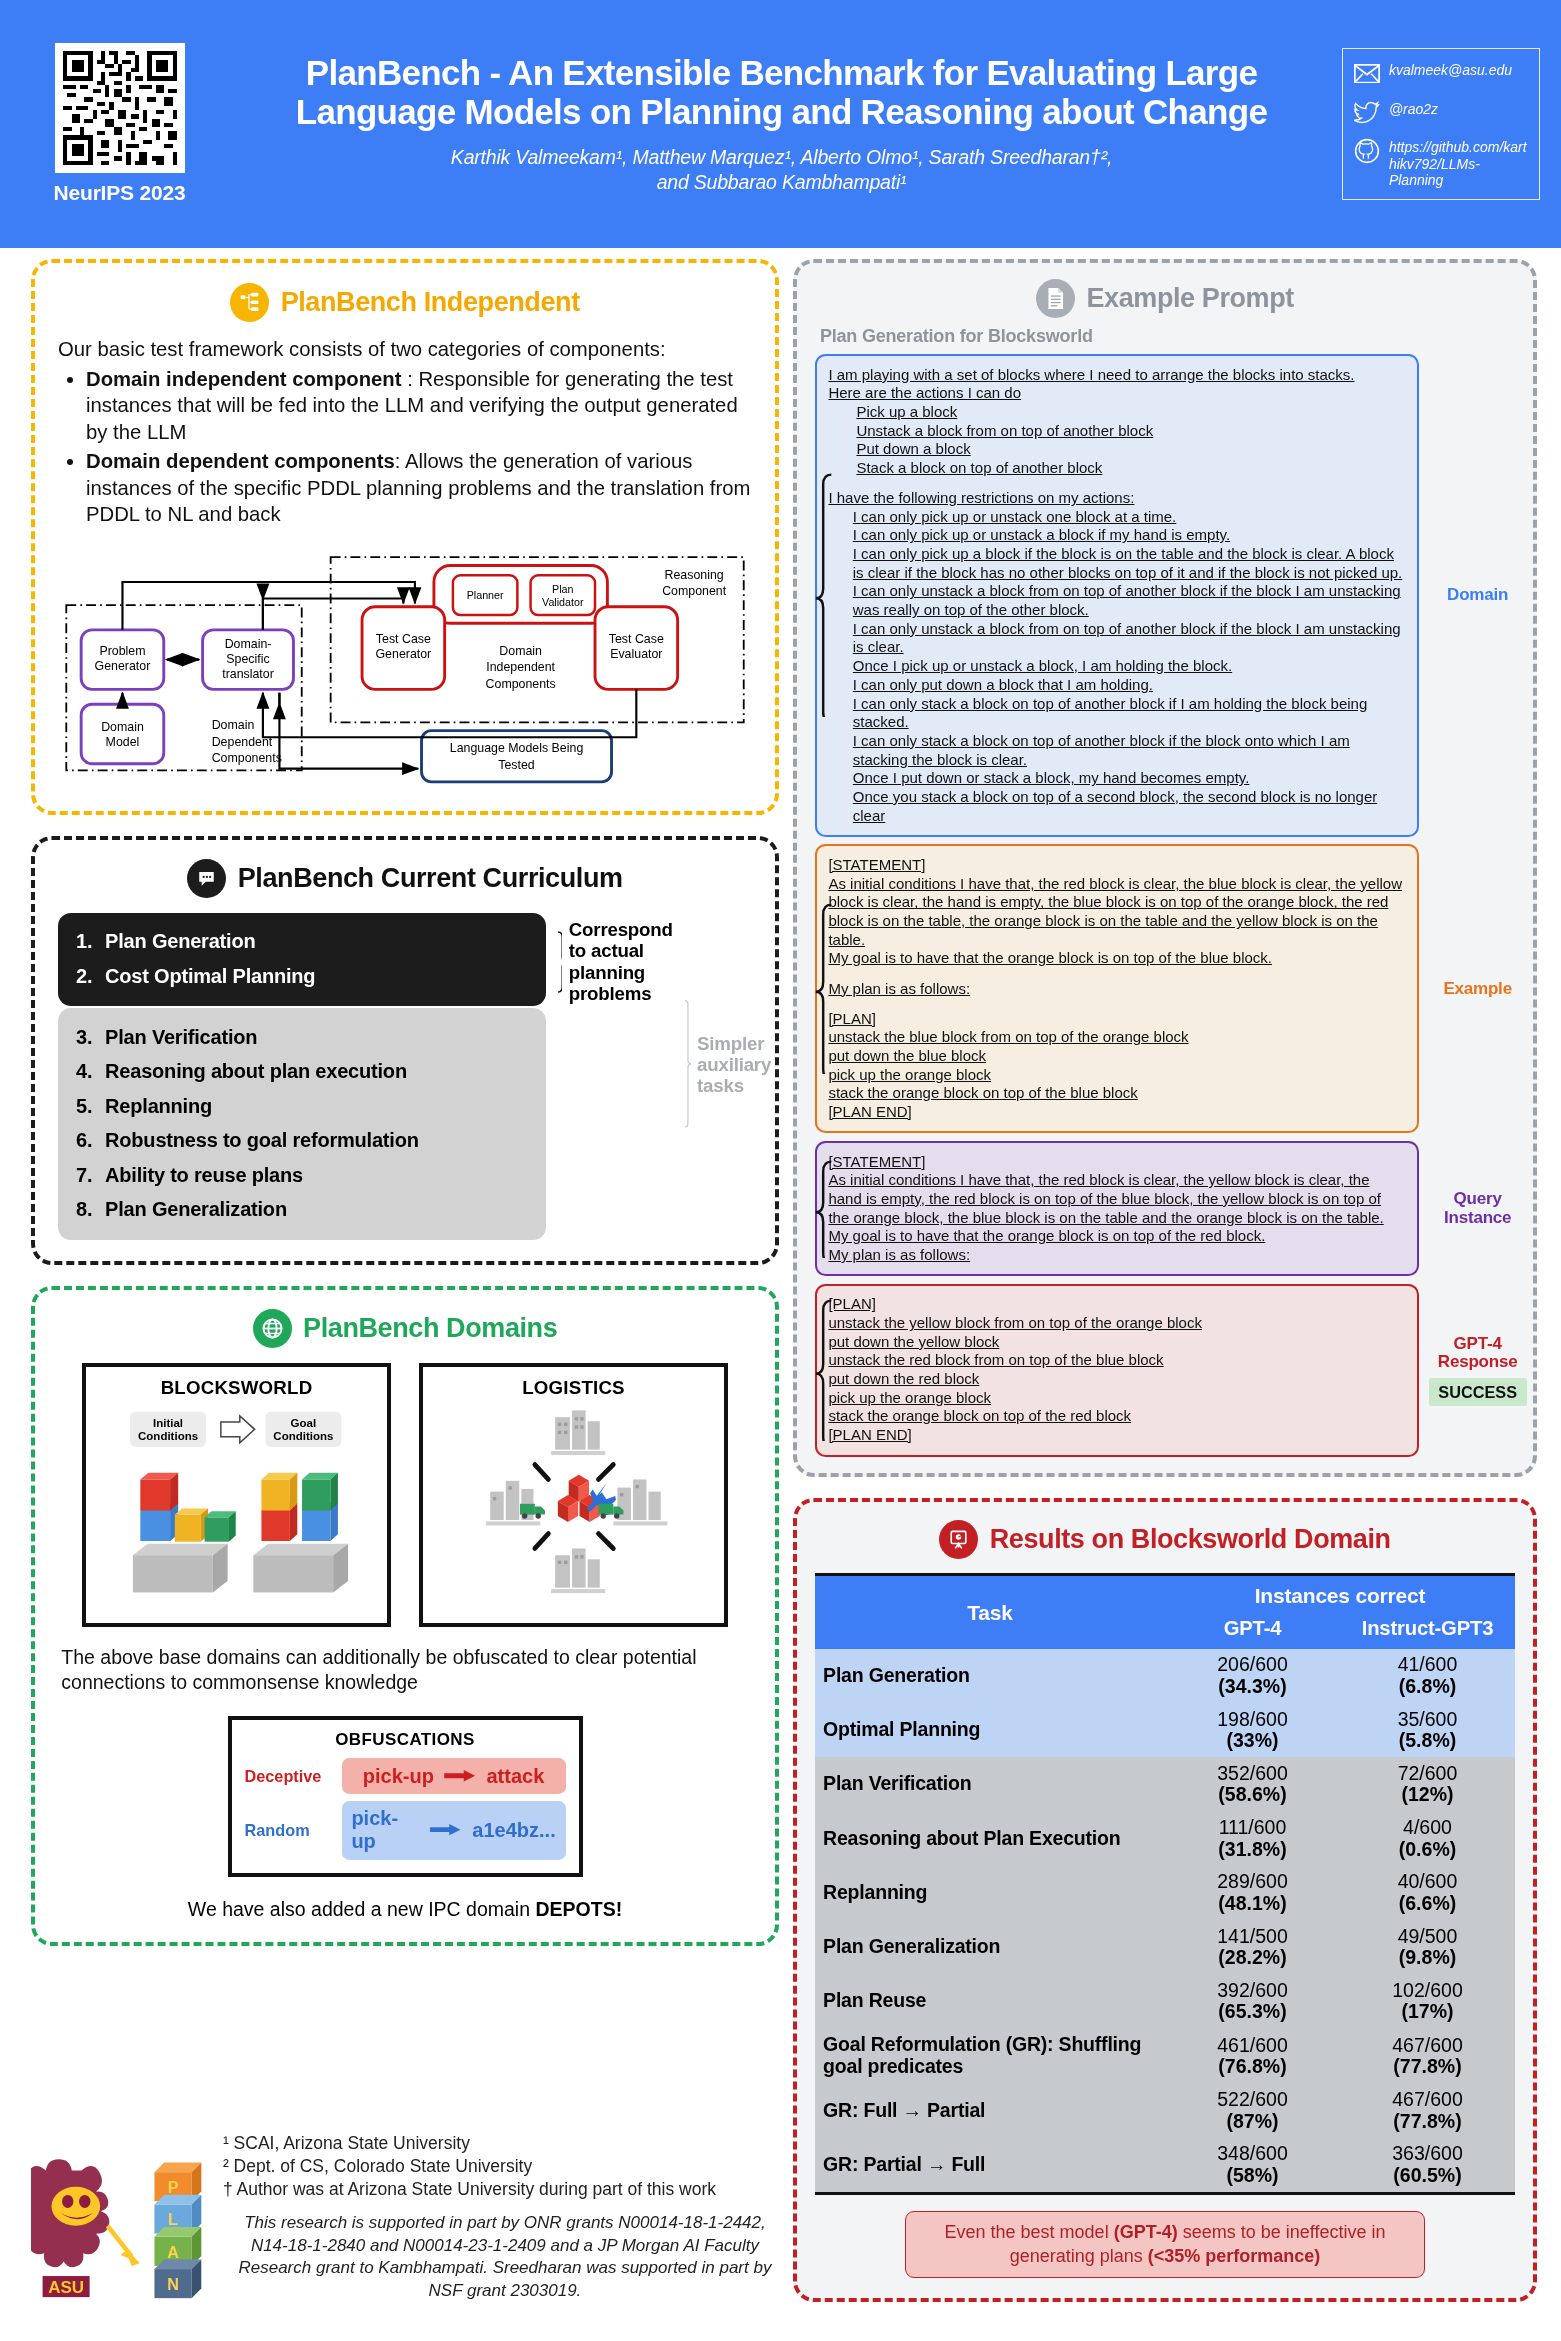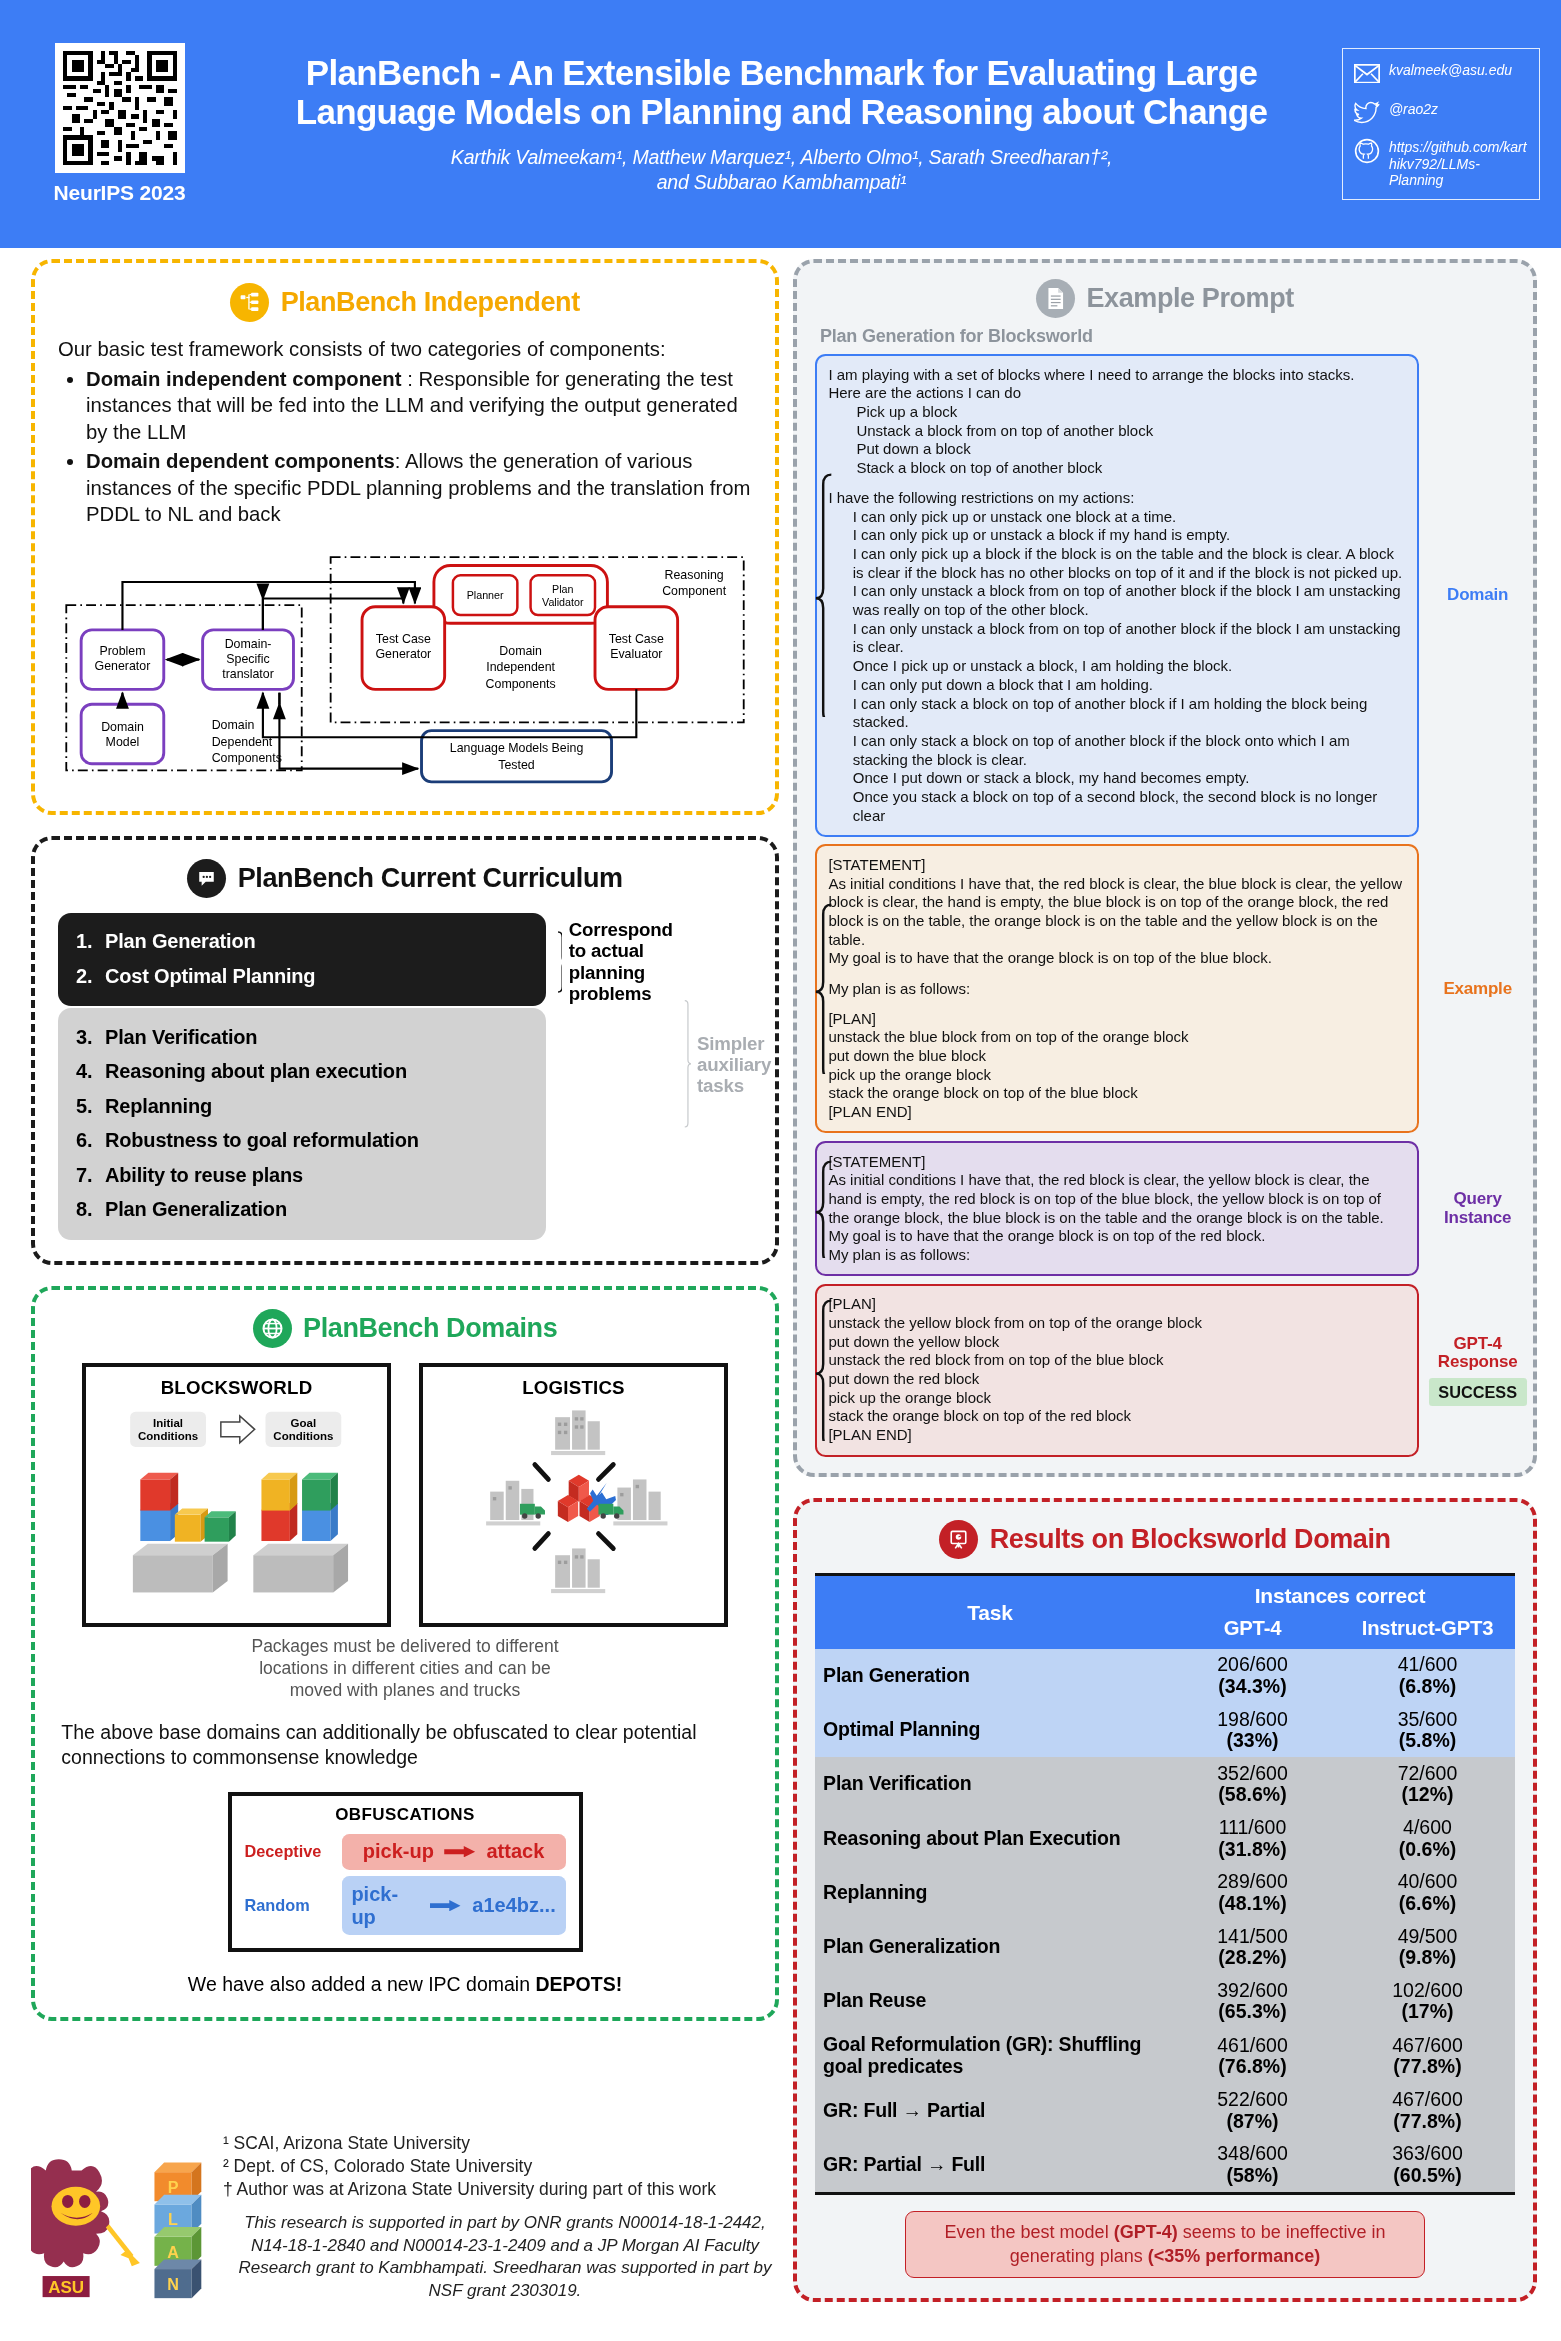--- a/index.html
+++ b/index.html
@@ -91,21 +91,21 @@
   .affil { flex:1; padding-top:9.8px;}
   .affil p { font-size:17.5px; line-height:1.32; color:#222; }
   .fund { font-style:italic; font-size:17px; line-height:1.32; color:#222; text-align:center; margin-top:11.4px; padding:0 9.8px;}
 
   
   .prompt-sub { font-weight:bold; font-size:18px; color:#8d949c; margin:1.6px 0 6.5px 4.9px; letter-spacing:-0.2px;}
   .pbox { border-radius:10.6px; padding:9.8px 11.4px; font-size:15px; line-height:1.245; color:#111; }
   .pbox .ind { padding-left:28px; }
   .pbox .ind2 { padding-left:24.4px; }
   .pwrap { position:relative; display:flex; align-items:stretch; gap:4.9px; margin-bottom:7.3px;}
-  .pwrap > .pbox { flex:1; }
+  .pwrap > .pbox { flex:1;text-decoration:underline; }
   .blabel { width:91px; flex:0 0 91px; display:flex; flex-direction:column; align-items:center; justify-content:center; }
   .blabel .lt { font-weight:bold; font-size:17px; line-height:1.1; text-align:center; letter-spacing:-0.2px;}
   .badge-success { margin-top:6.5px; background:#c9e7ca; color:#111; font-weight:bold; font-size:16.3px; padding:4.1px 9.8px; border-radius:3.3px;}
 
   
   .rtable { width:100%; border-collapse:collapse; margin-top:4.9px; border-top:3.3px solid #111; border-bottom:3.3px solid #111;}
   .rtable th.hd { background:#3d7df5; color:#fff; font-weight:bold; font-size:21px; padding:7.3px 4.9px; letter-spacing:-0.2px;}
   .rtable th.sub { background:#3d7df5; color:#fff; font-weight:bold; font-size:20.3px; padding:1.6px 4.9px 9px; letter-spacing:-0.2px;}
   .rtable td { padding:5.7px 8.1px; vertical-align:middle; }
   .rtable td.task { font-weight:bold; font-size:19.5px; line-height:1.12; letter-spacing:-0.2px; width:50%;}
@@ -563,21 +563,20 @@
               <path d="M138 110 L118 88"></path>
                 <path d="M212 110 L234 88"></path>
                 <path d="M138 190 L118 212"></path>
                 <path d="M212 190 L234 212"></path>
             </g>
           </svg>
         </div>
       </div>
 
       <div class="dom-caps">
-        <div class="dom-cap">Packages must be delivered to different locations in different cities and can be moved with planes and trucks</div>
       </div>
 
       <div class="obf-note">The above base domains can additionally be obfuscated to clear potential connections to commonsense knowledge</div>
 
       <div class="obf-box">
         <div class="obf-title">OBFUSCATIONS</div>
         <div class="obf-row">
           <span class="obf-lbl" style="color:#cc1f1f;">Deceptive</span>
           <span class="obf-pill" style="background:#f3b1aa;color:#cc1f1f;">
             <span>pick-up</span>

